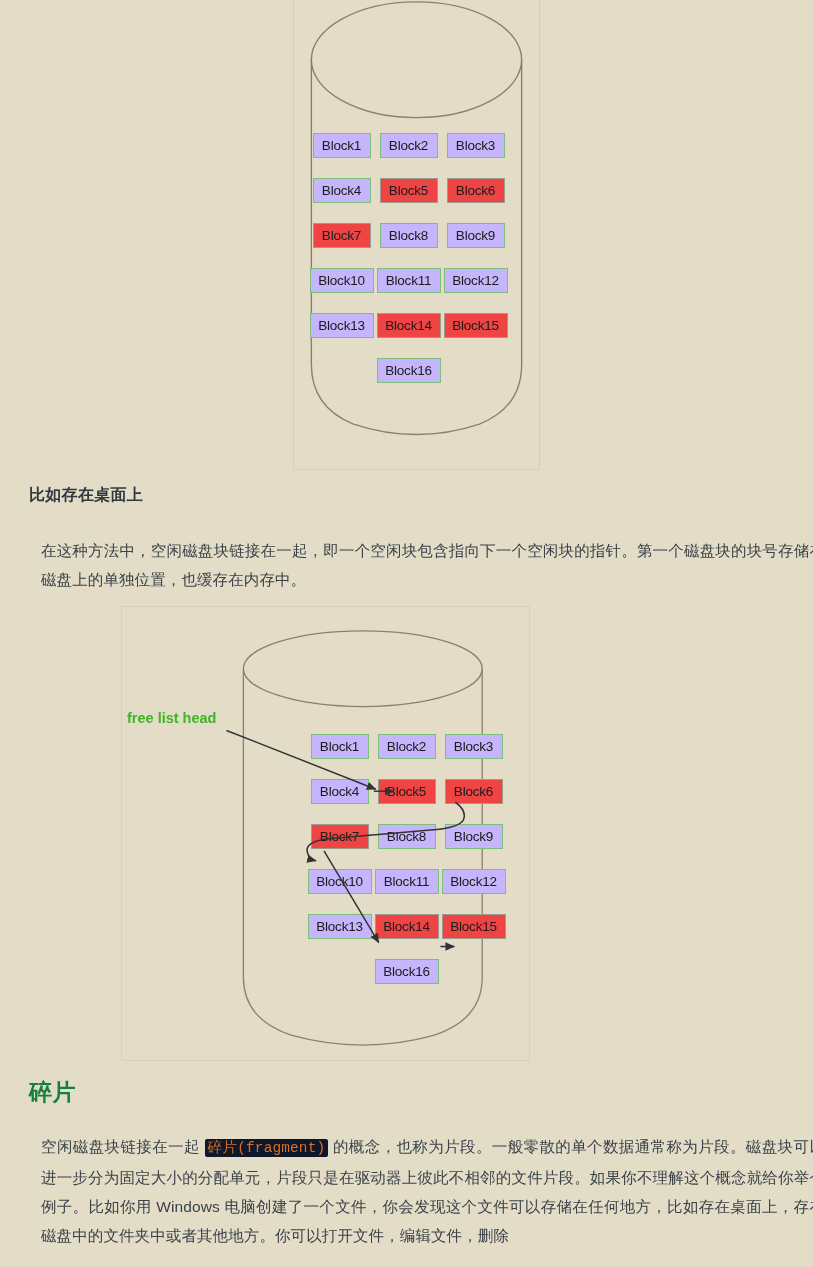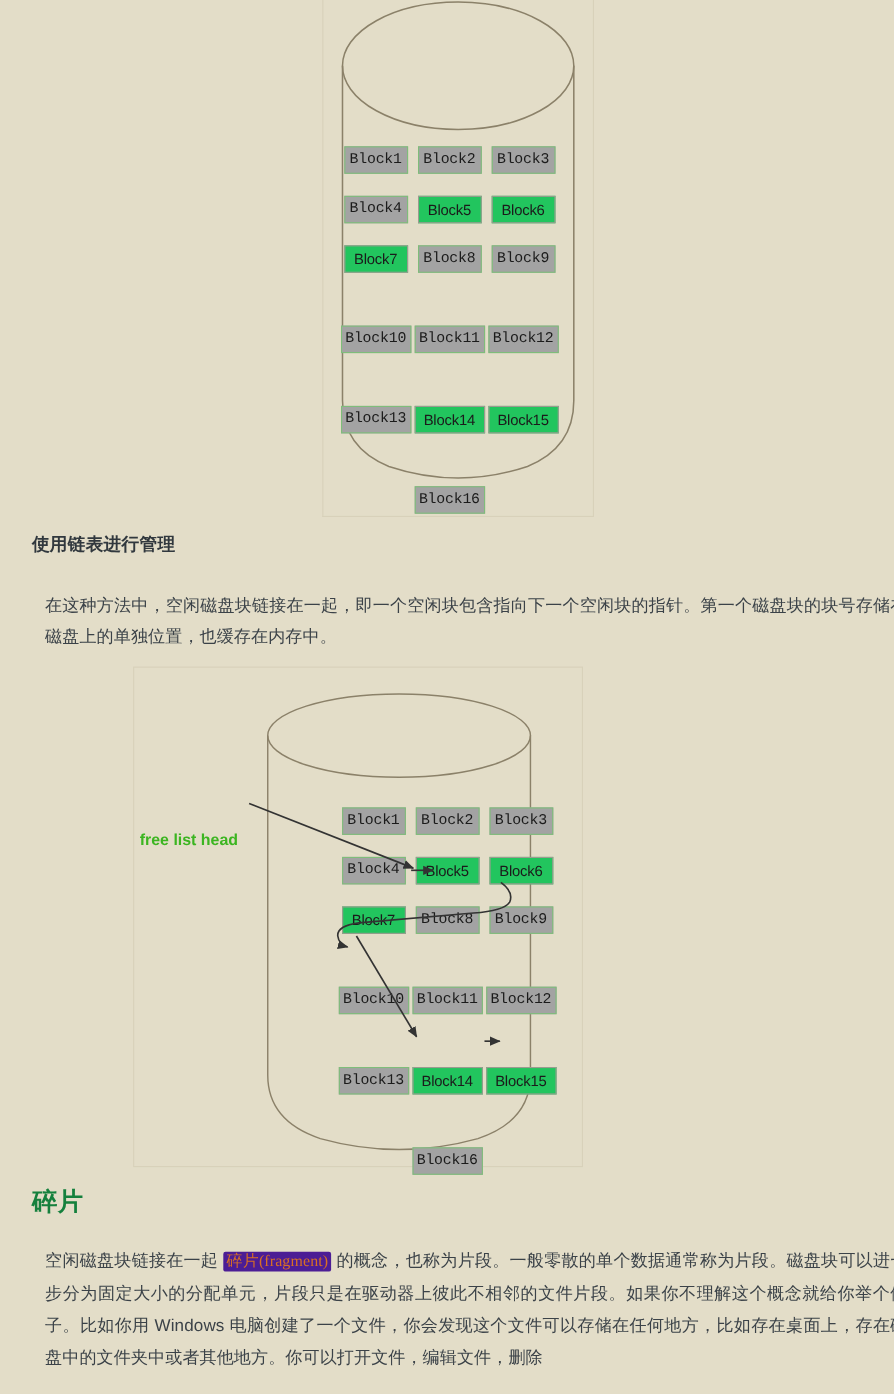--- a/index.html
+++ b/index.html
@@ -63,30 +63,29 @@
   .block {
     box-sizing: border-box;
     width: 58px;
     height: 25px;
     line-height: 23px;
     text-align: center;
     font-family: "Liberation Sans", sans-serif;
     font-size: 13.5px;
     color: #1b1b1b;
     border: 1px solid #9b9b90;
-    background: #22c55e;
+    background: #ef4444;
     white-space: nowrap;
     letter-spacing: -0.2px;
   }
   .block.used {
-    background: #a3a3a3;
+    background: #c4b5fd;
     border-color: #7fbd7a;
-    font-family: Liberation Mono, monospace;
-  }
-  .block.wide { width: 64px; margin-top: 28px; }
+  }
+  .block.wide { width: 64px; }
 
   .free-head-label {
     position: absolute;
     font-family: "Liberation Sans", sans-serif;
     font-weight: bold;
     font-size: 14.5px;
     color: #3cb521;
     white-space: nowrap;
   }
 
@@ -123,24 +122,24 @@
     width: 784px;
     font-family: "Liberation Sans", sans-serif;
     font-size: 15.5px;
     line-height: 29px;
     color: #3b4248;
     text-align: justify;
     letter-spacing: 0.1px;
   }
 
   code.inline-code {
-    font-family: Liberation Serif, serif;
+    font-family: Liberation Mono, monospace;
     font-size: 14.5px;
     color: #d96f24;
-    background: #4c1d95;
+    background: #0f172a;
     padding: 1px 3px;
     border-radius: 2px;
   }
 
   .p1 { top: 524px; }
   .p2 { top: 1120px; }
   .h1pos { top: 485px; }
   .h2pos { top: 1077px; }
 </style>
 </head>
@@ -166,36 +165,36 @@
       <div class="block used wide">Block11</div>
       <div class="block used wide">Block12</div>
       <div class="block used wide">Block13</div>
       <div class="block wide">Block14</div>
       <div class="block wide">Block15</div>
       <div class="block used wide" style="grid-column: 2;">Block16</div>
     </div>
 </div>
 
 <div class="content">
-  <h3 class="sec-head h1pos">使用链表进行管理</h3>
+  <h3 class="sec-head h1pos">比如存在桌面上</h3>
 
   <p class="para p1">在这种方法中，空闲磁盘块链接在一起，即一个空闲块包含指向下一个空闲块的指针。第一个磁盘块的块号存储在磁盘上的单独位置，也缓存在内存中。</p>
 
   <h2 class="sec-head-big h2pos">碎片</h2>
 
   <p class="para p2"><span>空闲磁盘块链接在一起 </span><code class="inline-code">碎片(fragment)</code><span> 的概念，也称为片段。一般零散的单个数据通常称为片段。磁盘块可以进一步分为固定大小的分配单元，片段只是在驱动器上彼此不相邻的文件片段。如果你不理解这个概念就给你举个例子。比如你用 Windows 电脑创建了一个文件，你会发现这个文件可以存储在任何地方，比如存在桌面上，存在磁盘中的文件夹中或者其他地方。你可以打开文件，编辑文件，删除</span></p>
 </div>
 
 <div class="diagram2">
   <svg class="cyl-svg" viewBox="0 0 409 455" preserveAspectRatio="none">
     <ellipse cx="242" cy="62" rx="120" ry="38" fill="none" stroke="#8b8169" stroke-width="1.3"></ellipse>
     <path d="M122,62 L122,372 Q122,414 170,430 Q242,450 314,430 Q362,414 362,372 L362,62" fill="none" stroke="#8b8169" stroke-width="1.3"></path>
   </svg>
 
-  <div class="free-head-label" style="left:5px; top:103px;margin-top:46px;">free list head</div>
+  <div class="free-head-label" style="left:5px; top:103px;">free list head</div>
 
   <div class="blockgrid" id="grid2" style="left:184px; top:127px;">
       <div class="block used">Block1</div>
       <div class="block used">Block2</div>
       <div class="block used">Block3</div>
       <div class="block used">Block4</div>
       <div class="block">Block5</div>
       <div class="block">Block6</div>
       <div class="block">Block7</div>
       <div class="block used">Block8</div>

